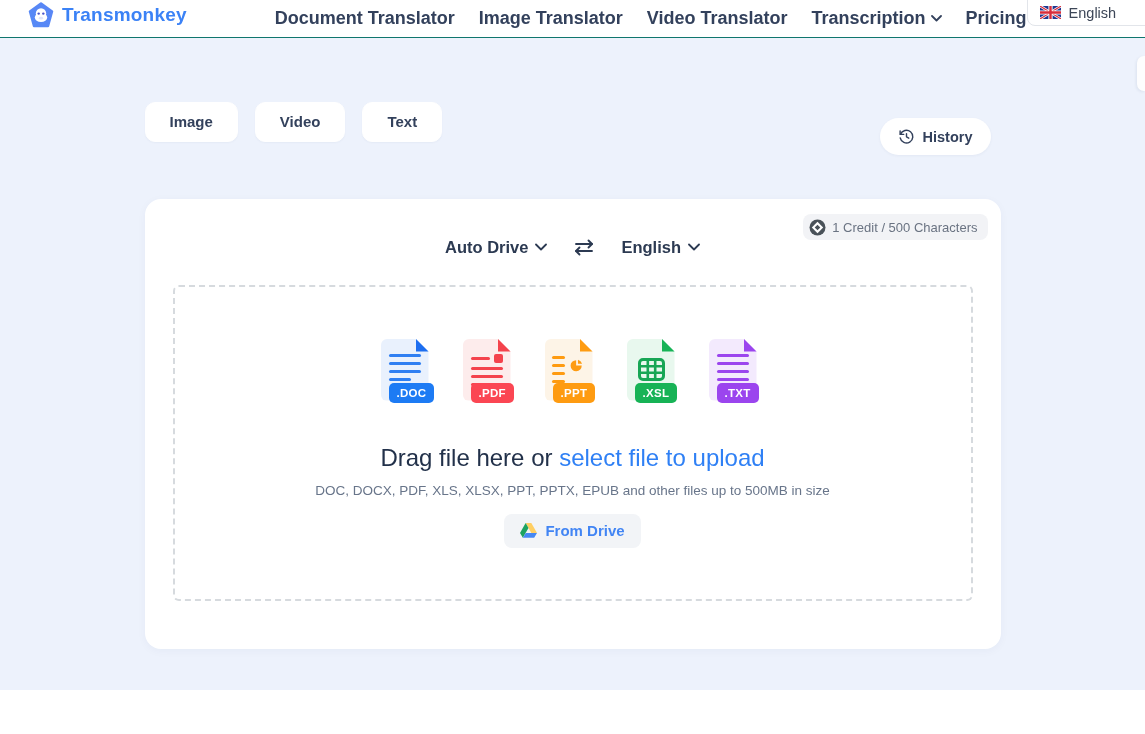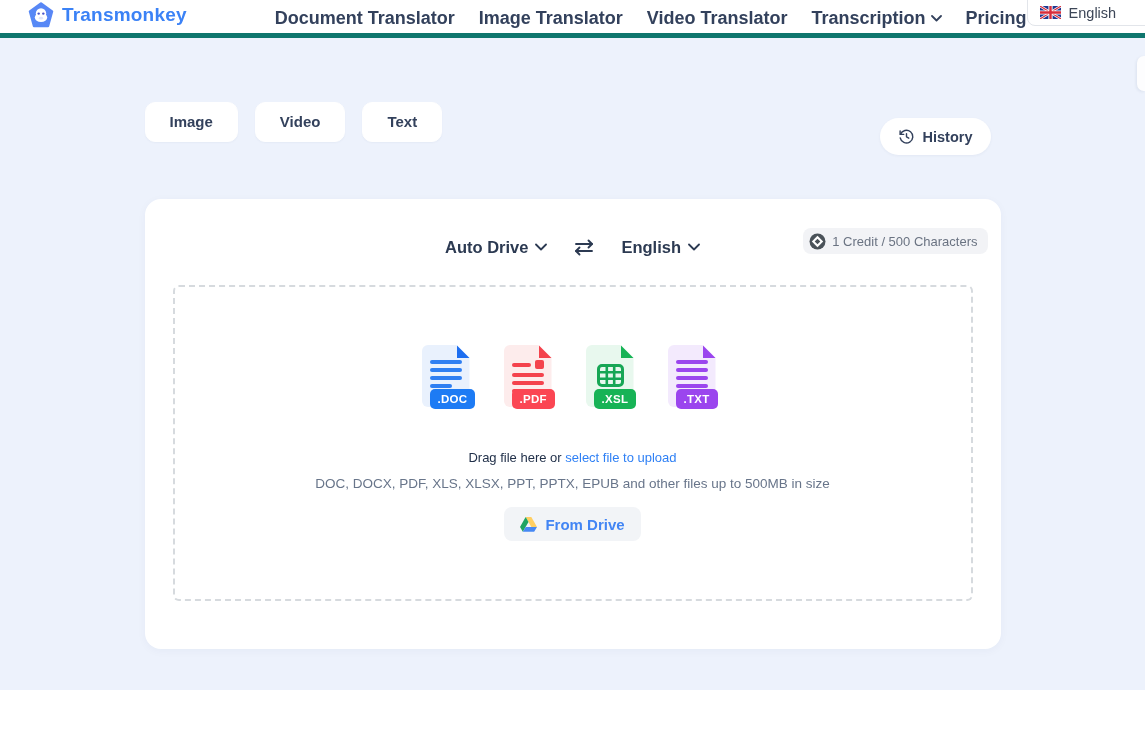--- a/index.html
+++ b/index.html
@@ -6,21 +6,21 @@
   html,body { width:1145px; height:734px; }
   body {
     font-family: "Liberation Sans", sans-serif;
     background:#ffffff;
     color:#33415c;
     overflow:hidden;
   }
 
   
   .header {
-    height:38px; background:#fff; border-bottom:5px solid #0f766e;
+    height:38px; background:#fff; border-bottom:1px solid #0f766e;
     display:flex; align-items:flex-start; padding:0 28px; overflow:hidden;
     position:relative; z-index:5;
   }
   .brand { display:flex; align-items:center; gap:8px; margin-top:2px; cursor:pointer; }
   .brand-name { font-size:19px; font-weight:700; color:#3b82f6; letter-spacing:.2px; }
   .nav { display:flex; gap:24px; margin-left:88px; margin-top:8px; }
   .nav-item { font-size:18px; font-weight:700; color:#33415c; cursor:pointer; display:flex; align-items:center; gap:5px; white-space:nowrap; }
   .hdr-right { margin-left:auto; display:flex; gap:18px; }
   .lang-select {
     margin-top:-11px; height:37px; width:150px; background:#fff;
@@ -55,21 +55,21 @@
     font-family:"Liberation Sans",sans-serif;
     margin-top:30px;
   }
 
   
   .card {
     position:relative; margin-top:44px; background:#fff; border-radius:16px;
     height:450px; box-shadow:0 2px 10px rgba(30,50,100,.04); padding:34px 28px 0 28px;
   }
   .credit-badge {
-    position:absolute; top:29px; right:13px; background:#f2f3f6; border-radius:8px;
+    position:absolute; top:15px; right:13px; background:#f2f3f6; border-radius:8px;
     height:26px; display:flex; align-items:center; gap:6px; padding:0 10px 0 6px;
     font-size:13px; color:#6a7382;
   }
 
   .lang-row { display:flex; align-items:center; justify-content:center; gap:24px; height:28px; }
   .lang-dd { display:flex; align-items:center; gap:7px; cursor:pointer; }
   .lang-dd .lang-label { font-size:16.5px; font-weight:700; color:#2c3a52; }
   .swap-btn { background:none; border:none; cursor:pointer; display:flex; align-items:center; padding:2px; }
 
   .dropzone {
@@ -94,21 +94,21 @@
   .g-row { display:flex; gap:4px; align-items:flex-start; }
   .sq { width:9px; height:9px; border-radius:2px; background:var(--line); }
   .g-split { display:flex; gap:4px; align-items:flex-start; }
   .g-center { left:11px; top:19px; }
   .ext-badge {
     position:absolute; left:10px; top:44px; height:20px; padding:0 8px; border-radius:5px;
     background:var(--badge); color:#fff; font-size:11.5px; font-weight:700;
     display:flex; align-items:center; letter-spacing:.3px;
   }
 
-  .drag-line { margin-top:35px; font-size:13px; color:#22314a; }
+  .drag-line { margin-top:35px; font-size:24px; color:#22314a; }
   .select-link { color:#2f80f5; cursor:pointer; }
   .formats-line { margin-top:11px; font-size:13.5px; color:#68758a; }
   .drive-btn {
     margin-top:16px; height:34px; padding:0 16px; background:#f2f4f7; border:none;
     border-radius:8px; display:flex; align-items:center; gap:8px; cursor:pointer;
     font-size:15px; font-weight:600; color:#4285f4;
     font-family:"Liberation Sans",sans-serif;
   }
 
   .bottom-strip { background:#fff; height:44px; }
@@ -275,20 +275,38 @@
                   </div>
                 <i class="ln w-full"></i>
                   <i class="ln w-full"></i>
                   <i class="ln w-full"></i>
               </div>
             </div>
             <span class="fold" style="right:10px;"></span>
             <span class="ext-badge">.PDF</span>
           </div>
 
+          <div class="file-icon" style="--page: #fdf4e7; --badge: #fe9b11; --fold: #fe9b11; --line: #fe9b11;">
+            <div class="page">
+              <div class="glyph g-split" style="left:7px;">
+                <span style="margin-top:2px;">
+                    <i class="ln w-sm"></i>
+                    <i class="ln w-sm"></i>
+                    <i class="ln w-sm"></i>
+                    <i class="ln w-sm"></i>
+                  </span>
+                <svg width="21" height="21" viewBox="0 0 21 21" style="margin-top:1px;">
+                  <path d="M10 10.5 L10 3 A7.8 7.8 0 1 0 17.8 10.5 Z" fill="currentColor"></path>
+                  <path d="M12.5 8 L12.5 2.4 A8 8 0 0 1 18.3 8 Z" fill="currentColor"></path>
+                </svg>
+              </div>
+            </div>
+            <span class="fold" style="right:10px;"></span>
+            <span class="ext-badge">.PPT</span>
+          </div>
 
           <div class="file-icon" style="--page: #e8f8ee; --badge: #17b356; --fold: #17b356; --line: #17a655;">
             <div class="page">
               <div class="glyph g-center">
                 <svg width="27" height="23" viewBox="0 0 27 23" fill="none" stroke="currentColor">
                   <rect x="1.5" y="1.5" width="24" height="20" rx="3.5" stroke-width="3"></rect>
                   <path d="M1.5 8.2 H25.5 M1.5 14.8 H25.5" stroke-width="2.6"></path>
                   <path d="M9.8 1.5 V21.5 M17.2 1.5 V21.5" stroke-width="2.6"></path>
                 </svg>
               </div>

